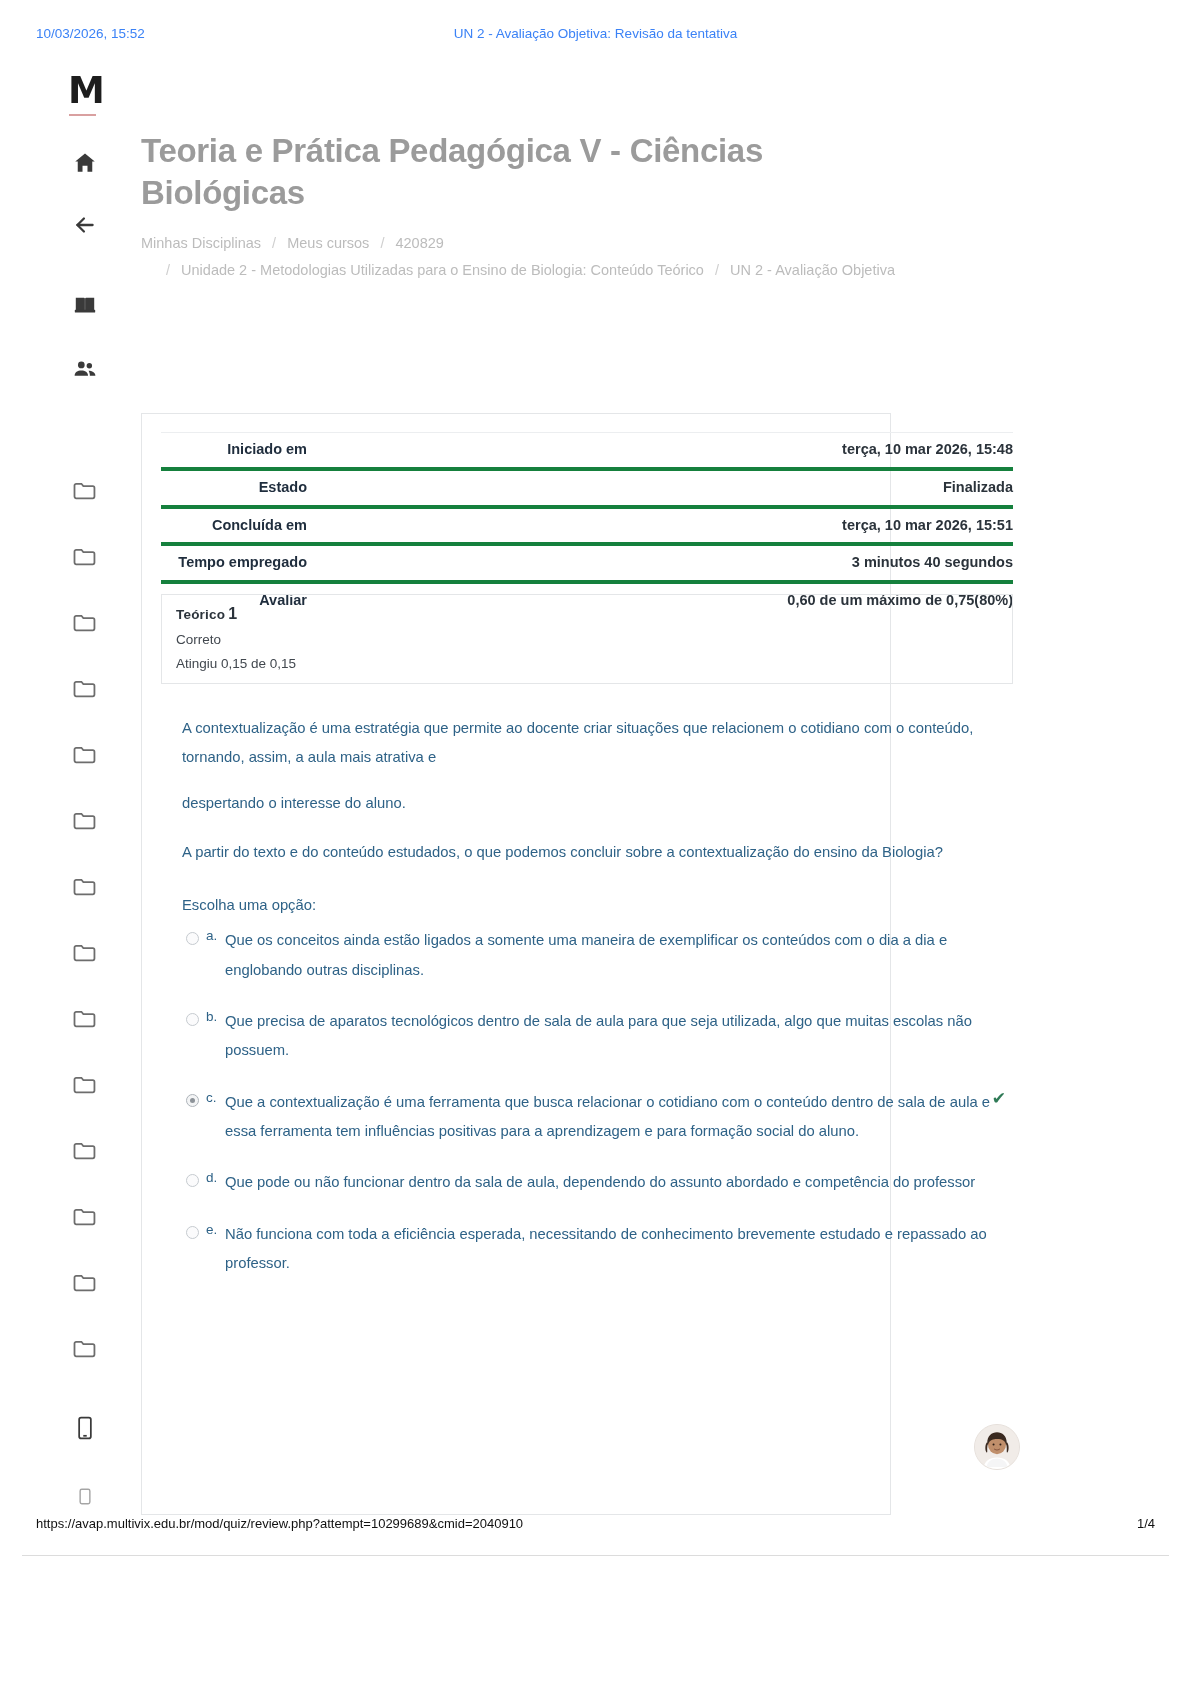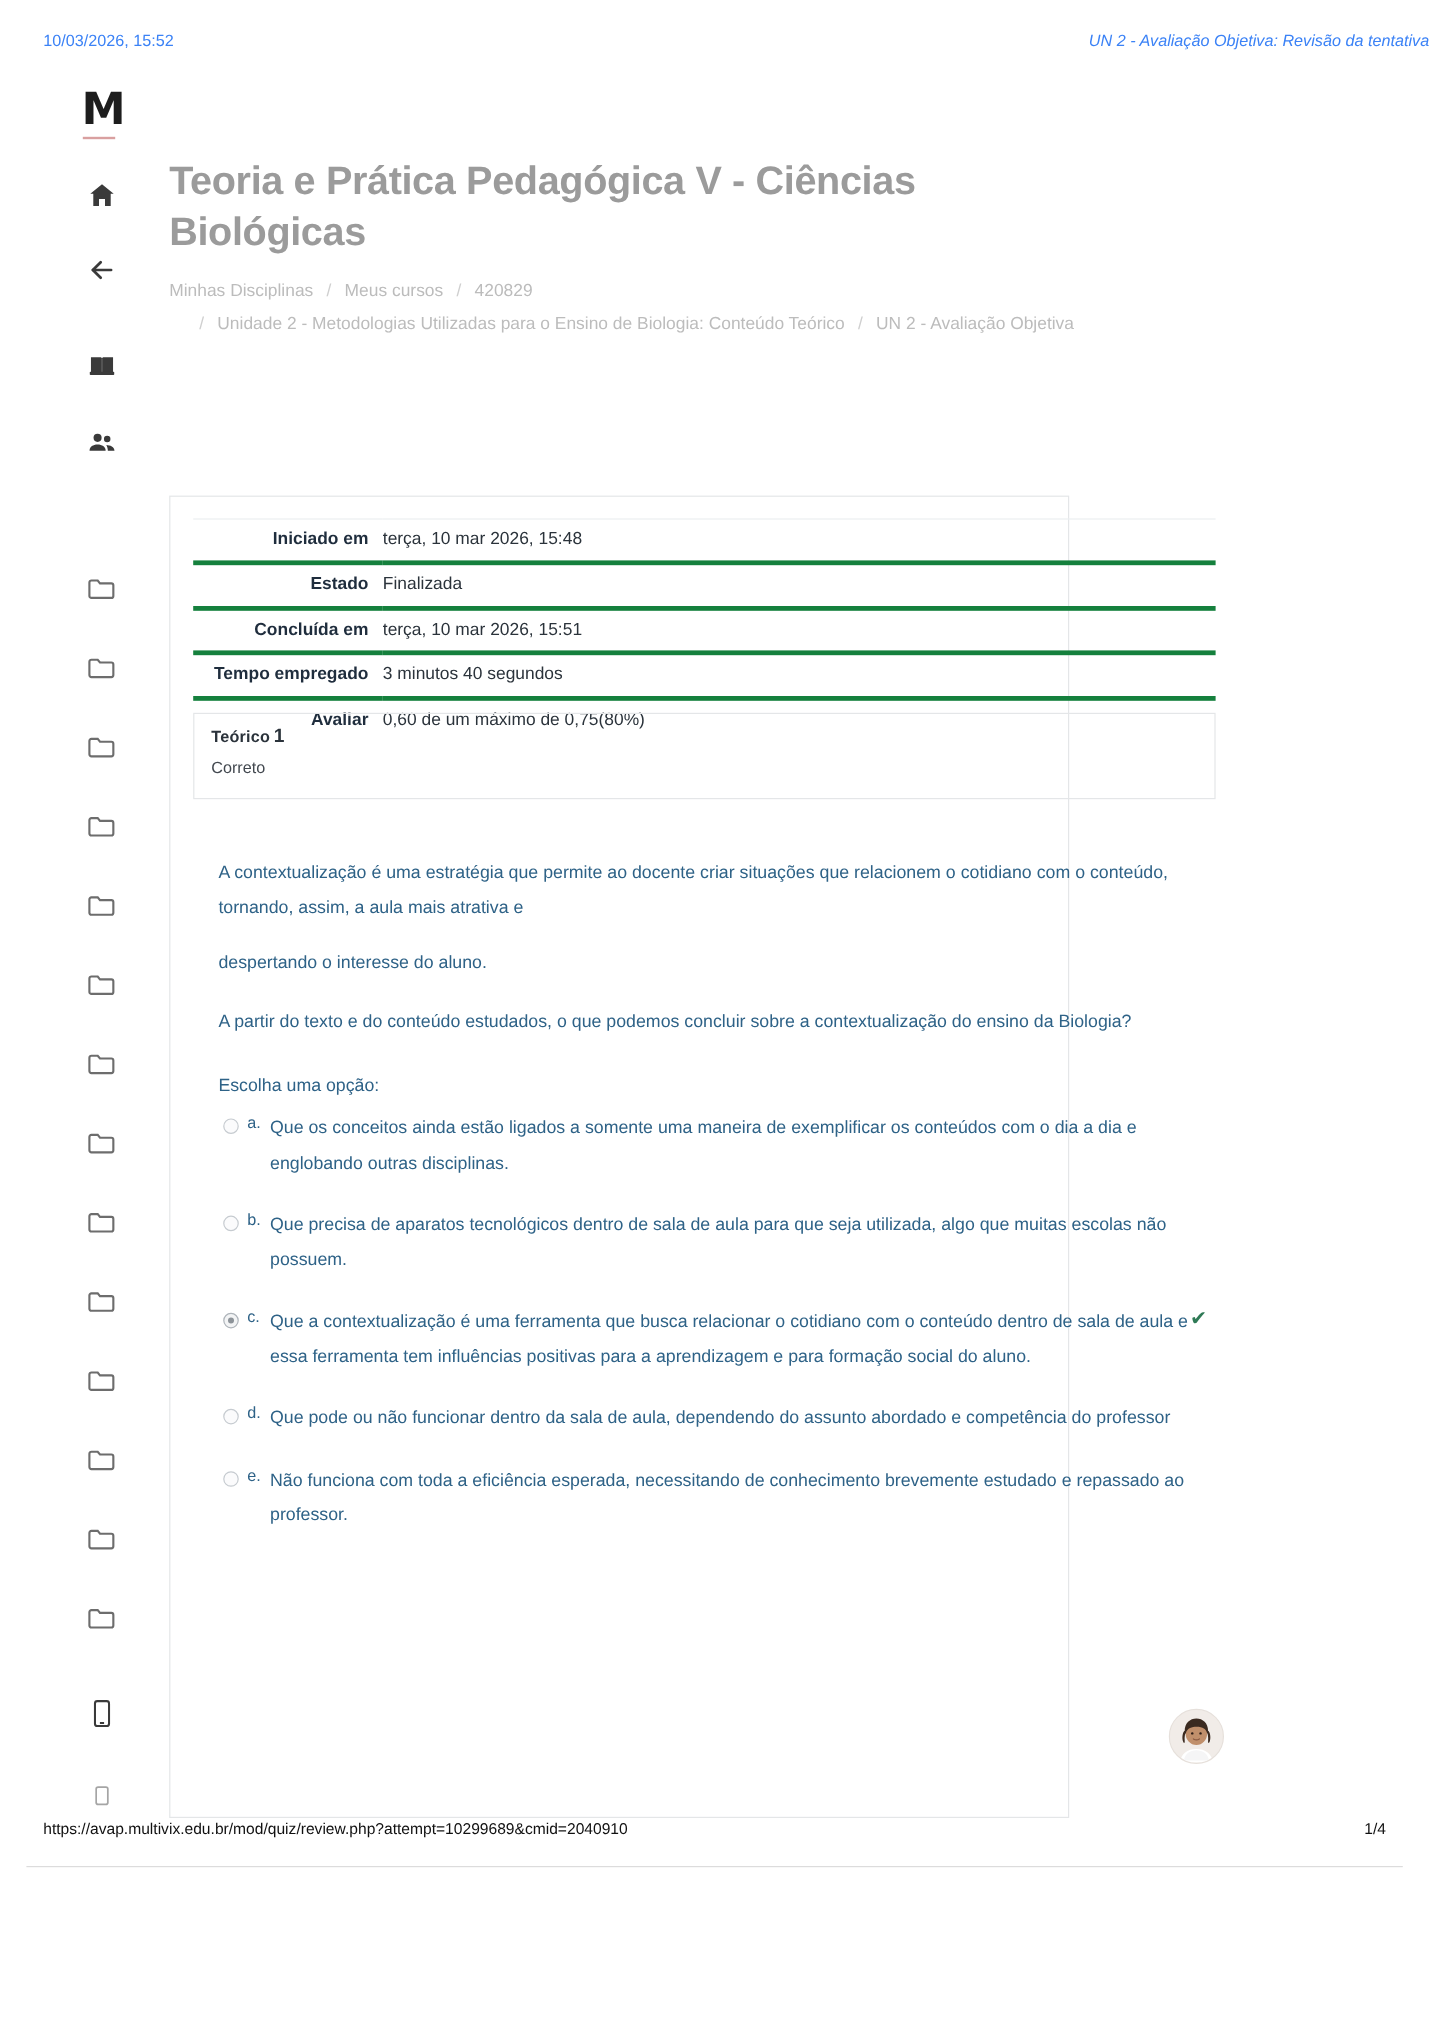--- a/index.html
+++ b/index.html
@@ -27,23 +27,22 @@
     height: 20px;
     font-size: 13.5px;
     color: #3b82f6;
   }
   .print-header .ph-date {
     position: absolute; left: 36px; top: 0;
     white-space: nowrap;
   }
   .print-header .ph-title {
     position: absolute; left: 0; right: 0; top: 0;
-    text-align: right;
+    text-align: center;
     white-space: nowrap;
-    font-style: italic;
   }
 
   
   .print-footer {
     position: absolute;
     left: 0; right: 0; top: 1516px;
     height: 24px;
     font-size: 13px;
     color: #111;
   }
@@ -162,23 +161,23 @@
   .summary-table th {
     text-align: right;
     vertical-align: top;
     font-weight: 700;
     color: #1f2d3d;
     padding: 6px 12px 6px 0;
     width: 158px;
     line-height: 1.5;
   }
   .summary-table td {
-    text-align: left;
+    text-align: right;
     vertical-align: top;
-    font-weight: 400;
+    font-weight: 700;
     color: #2b333b;
     padding: 6px 0 6px 0;
     line-height: 1.5;
   }
 
   
   .q-head {
     position: absolute;
     left: 19px;
     top: 180px;
@@ -462,20 +461,21 @@
           <td>0,60 de um máximo de 0,75(80%)</td>
         </tr>
       </tbody>
     </table>
 
     <div class="q-head">
       <div class="q-num">
         <span>Teórico</span><b>1</b>
       </div>
       <div class="q-state">Correto</div>
+      <div class="q-mark">Atingiu 0,15 de 0,15</div>
     </div>
 
     <div class="q-body">
       <p>A contextualização é uma estratégia que permite ao docente criar situações que relacionem o cotidiano com o conteúdo, tornando, assim, a aula mais atrativa e</p>
       <p class="tight">despertando o interesse do aluno.</p>
       <p>A partir do texto e do conteúdo estudados, o que podemos concluir sobre a contextualização do ensino da Biologia?</p>
 
       <div class="prompt">Escolha uma opção:</div>
 
       <div class="answers">

